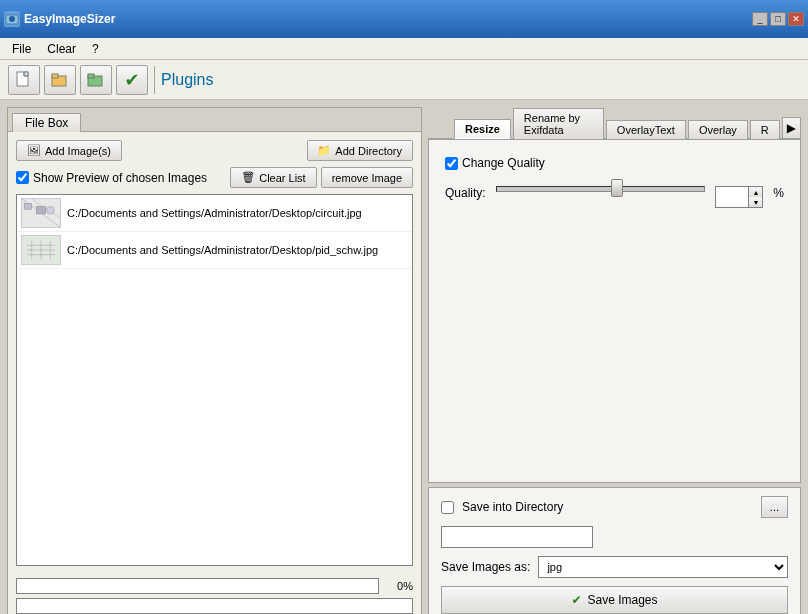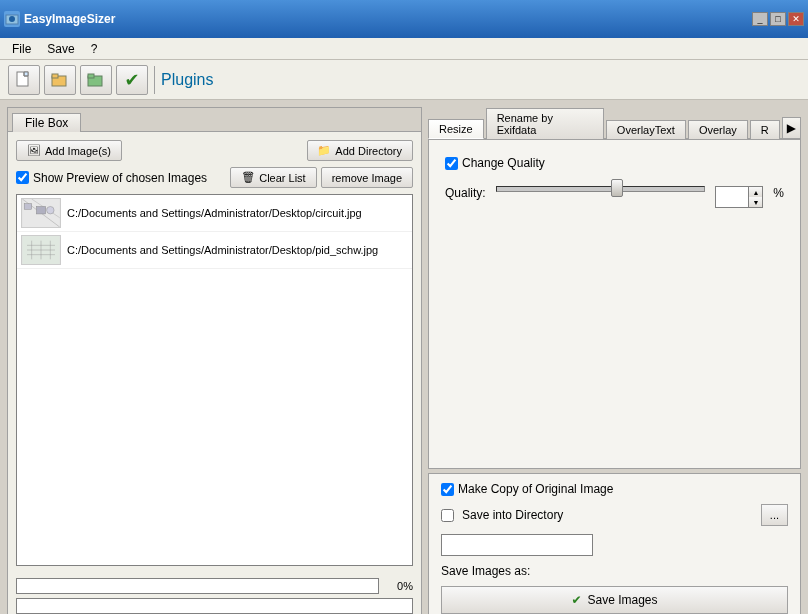--- a/index.html
+++ b/index.html
@@ -262,21 +262,22 @@
       font-size: 11px;
       cursor: pointer;
       margin-right: 2px;
       position: relative;
       top: 1px;
     }
     .tab.active {
       background: linear-gradient(to bottom, #ffffff, #f5f4f0);
       border-bottom: 1px solid white;
       z-index: 1;
-      font-weight: normal;
+      font-weight: bold;
+      margin-left: 26px;
     }
     .tab-more {
       display: flex;
       align-items: center;
       justify-content: center;
       padding: 3px 4px;
       border: 1px solid #a0a0a0;
       border-bottom: none;
       background: linear-gradient(to bottom, #f5f4f0, #e0ddd8);
       cursor: pointer;
@@ -457,21 +458,21 @@
   </div>
   <div class="title-bar-controls">
     <div class="title-btn">_</div>
     <div class="title-btn">□</div>
     <div class="title-btn" style="background:#c05040; color:white;">✕</div>
   </div>
 </div>
 
 <div class="menu-bar">
   <span class="menu-item">File</span>
-  <span class="menu-item">Save</span>
+  <span class="menu-item">Clear</span>
   <span class="menu-item">?</span>
 </div>
 
 <div class="toolbar">
   <div class="toolbar-btn" title="New">
     <svg width="20" height="20" viewBox="0 0 20 20">
       <rect x="3" y="2" width="11" height="14" fill="white" stroke="#808080" stroke-width="1"></rect>
       <polygon points="10,2 14,2 14,6 10,6" fill="#d0e8ff" stroke="#808080" stroke-width="1"></polygon>
       <line x1="10" y1="2" x2="10" y2="6" stroke="#808080" stroke-width="1"></line>
       <line x1="10" y1="6" x2="14" y2="6" stroke="#808080" stroke-width="1"></line>
@@ -618,39 +619,41 @@
               <button class="spinbox-arrow">▼</button>
             </div>
           </div>
           <span>%</span>
         </div>
       </div>
     </div>
 
     <div class="bottom-section">
 
-      <div class="checkbox-row">
-        <input type="checkbox" checked="" style="">
-        <label>Make Copy of Original Image</label>
-      </div>
 
       <div class="dir-row">
         <input type="checkbox" style="">
         <label>Save into Directory</label>
         <button class="browse-btn" style="margin-left:auto;">
           <span>...</span>
         </button>
       </div>
 
       <div>
         <input type="text" class="save-input" value="" placeholder="" style="">
       </div>
 
       <div class="save-row">
         <span>Save Images as:</span>
+        <select class="select-format">
+          <option value="jpg" selected="">jpg</option>
+          <option value="png">png</option>
+          <option value="bmp">bmp</option>
+          <option value="gif">gif</option>
+        </select>
       </div>
 
       <button class="save-btn">
         <span style="color:#2a8020;">✔</span>
         <span>Save Images</span>
       </button>
     </div>
   </div>
 
 </div>

